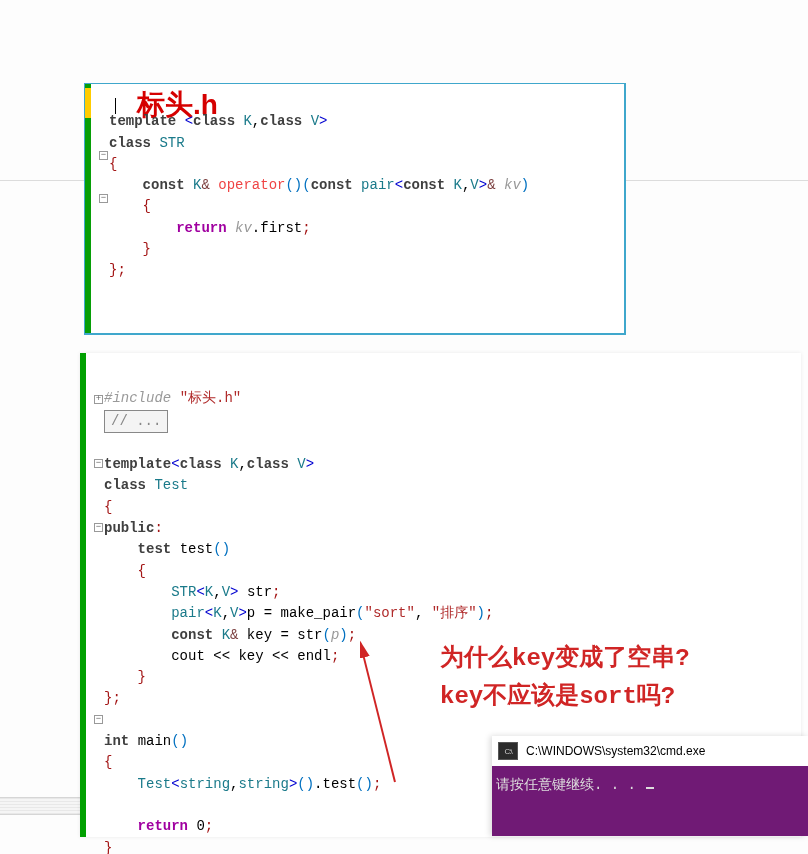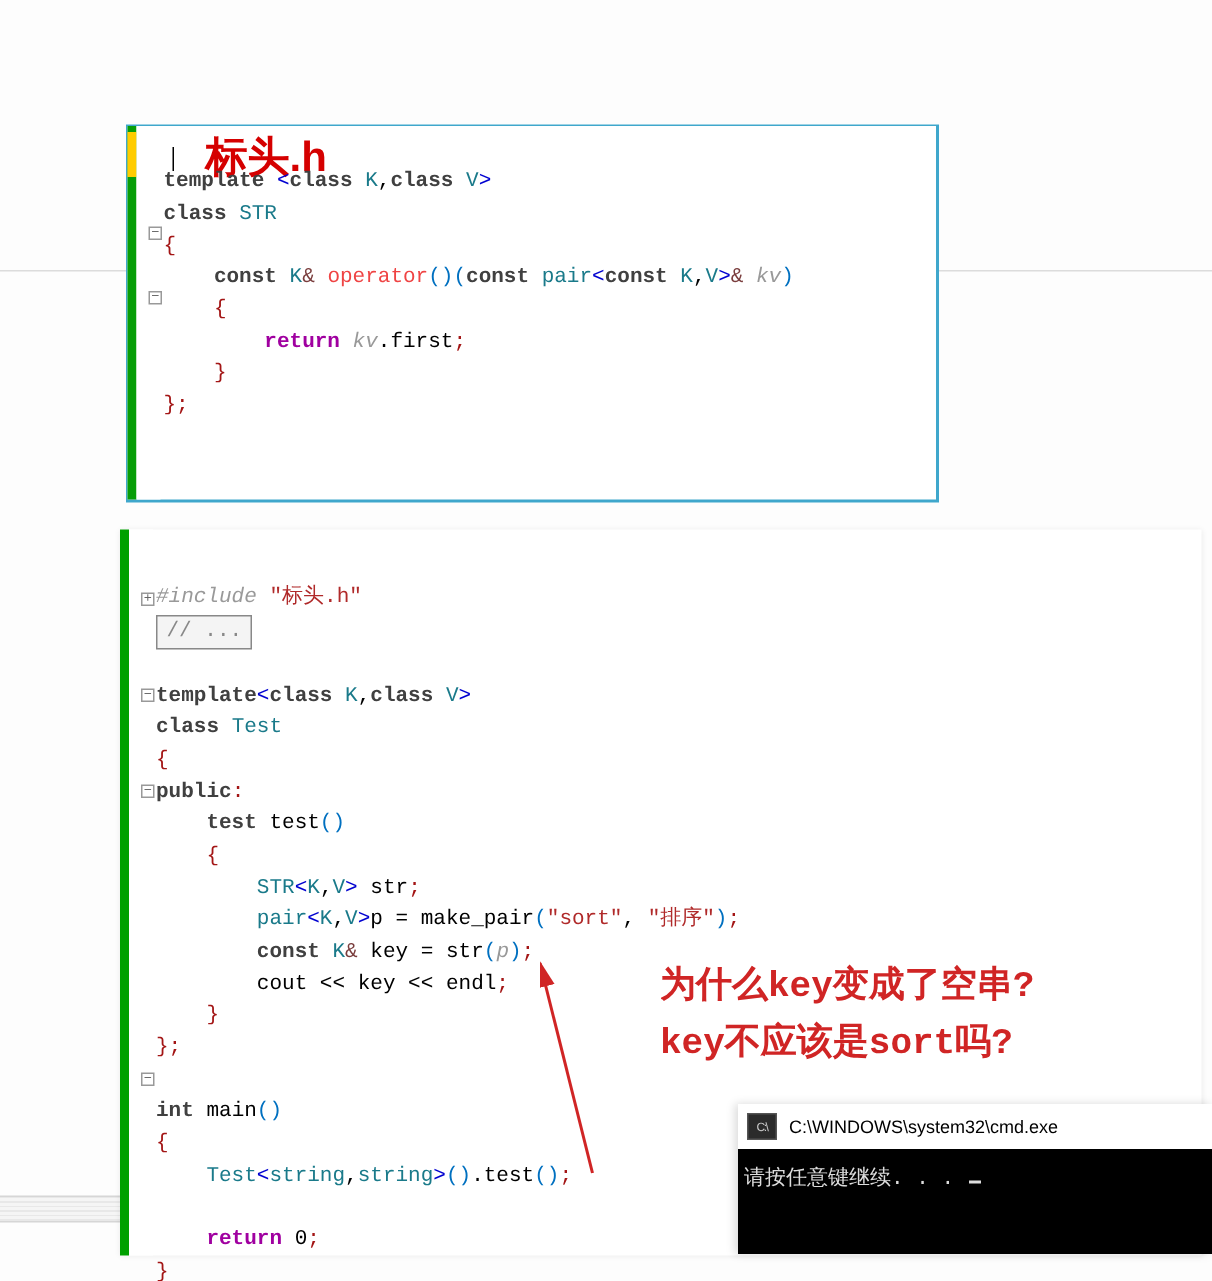--- a/index.html
+++ b/index.html
@@ -146,21 +146,21 @@
     border:1px solid #555;
     display:inline-flex;
     align-items:center;
     justify-content:center;
     margin-right:8px;
     font-size:8px;
     color:#ccc;
     letter-spacing: -1px;
   }
   .cmd-body {
-    background: #000000;
+    background: #701a75;
     color: #ddd;
     font-family: SimSun, "Courier New", monospace;
     font-size: 14px;
     height: 70px;
     padding: 10px 4px;
     box-sizing: border-box;
     white-space: pre;
   }
   .cursor-bar { display:inline-block; width:8px; height:2px; background:#ddd; vertical-align:baseline; margin-left:2px; }
 

